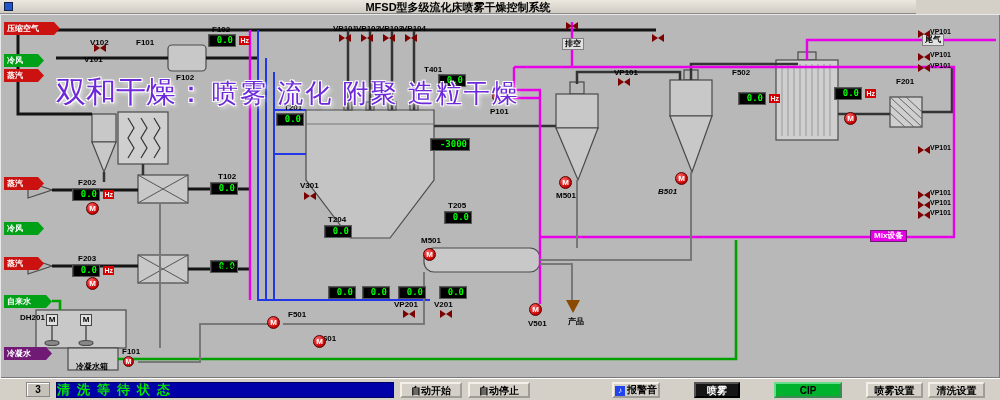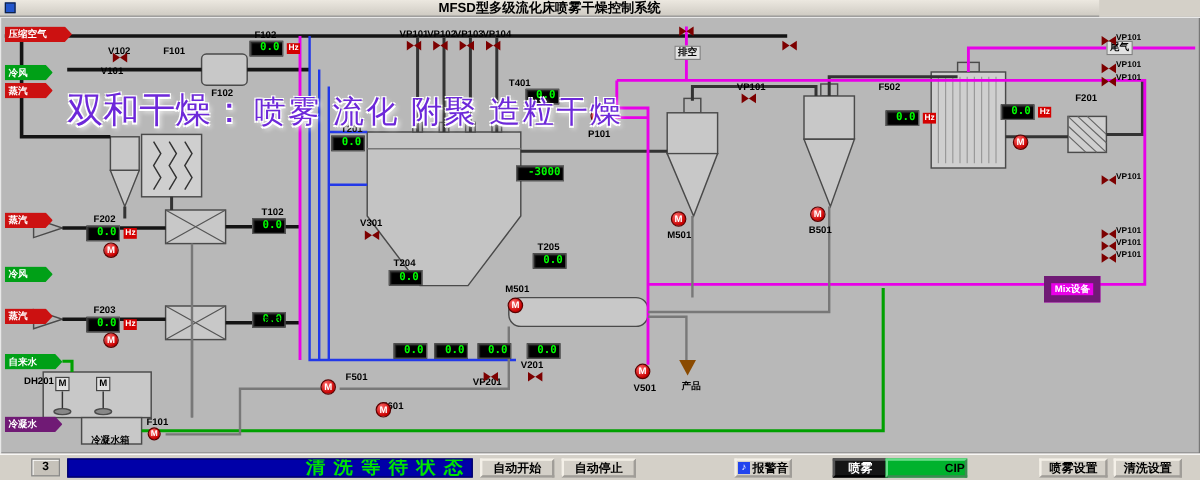--- a/index.html
+++ b/index.html
@@ -15,21 +15,21 @@
   .company{position:absolute;right:6px;top:0;font-weight:bold;font-size:10px;line-height:14px;color:#000;white-space:nowrap}
 
   
   .main{position:absolute;top:14px;left:0;width:1000px;height:364px;background:#b8b8b8;
     box-shadow:inset 1px 1px 0 #e8e8e8,inset -1px -1px 0 #787878}
   .main svg{position:absolute;left:0;top:0}
   #overlay{position:absolute;left:0;top:0;width:1000px;height:364px}
 
   .lbl{position:absolute;font-size:8px;font-weight:bold;color:#000;white-space:nowrap;line-height:9px;z-index:20}
   .lbl.chip{background:#e2e2e2;border:1px solid #808080;padding:0 2px;line-height:10px}
-  .lbl.magenta{background:#e800e8;color:#fff;padding:0 3px;line-height:10px;border:6px solid #701a75}
+  .lbl.magenta{background:#e800e8;color:#fff;padding:0 3px;line-height:10px;border:1px solid #701a75}
   .lbl.small{font-size:7px}
 
   .disp{position:absolute;height:13px;background:#000;border:1px solid #595959;
     box-shadow:inset 1px 1px 1px #2e2e2e;color:#00ff00;z-index:18;
     font-family:"DejaVu Sans Mono",monospace;font-size:9px;font-weight:bold;
     text-align:right;padding:1px 2px;line-height:9px}
   .disp .hz{position:absolute;right:-15px;top:1px;background:#d40000;color:#fff;
     font-family:"Liberation Sans",sans-serif;font-size:7px;font-weight:bold;
     padding:0 1px;line-height:9px}
 
@@ -57,21 +57,21 @@
   .estop{position:absolute;left:342px;top:118px;width:86px;height:26px;z-index:40;
     background:linear-gradient(#ffff7a,#efe000);border:2px outset #fff780;border-radius:4px;
     font-family:inherit;font-size:13px;font-weight:bold;color:#000;cursor:pointer}
 
   
   .bottombar{position:absolute;left:0;top:378px;width:1000px;height:22px;background:#d4d0c8;border-top:1px solid #fff}
   .pagechip{position:absolute;left:26px;top:3px;width:24px;height:15px;background:#c6c2ba;
     border:1px solid #888;box-shadow:inset 1px 1px 0 #fff;font-size:10px;font-weight:bold;
     text-align:center;line-height:14px}
   .status{position:absolute;left:56px;top:3px;width:338px;height:16px;background:#0000a8;
-    border:1px solid #000060;color:#00e400;font-size:16px;font-weight:bold;text-align:right;
+    border:1px solid #000060;color:#00e400;font-size:13px;font-weight:bold;text-align:left;
     line-height:14px;letter-spacing:7px;overflow:hidden}
   .btn{position:absolute;top:3px;height:16px;background:#d4d0c8;border:2px outset #f4f0e8;
     font-family:inherit;font-size:10px;font-weight:bold;color:#000;text-align:center;
     line-height:11px;cursor:pointer;padding:0}
   .btn.dark{background:#151515;color:#fff;border:2px outset #555}
   .btn.green{background:#00b22d;border:2px outset #66dd88}
   .bicon{display:inline-block;width:10px;height:10px;background:#2244ee;color:#fff;
     font-size:8px;line-height:10px;margin-right:2px;vertical-align:middle}
 </style>
 </head>
@@ -238,24 +238,24 @@
         <div class="lbl chip" style="left: 922px; top: 20px;">尾气</div>
         <div class="lbl" style="left: 284px; top: 89px;">T201</div>
         <div class="lbl" style="left: 218px; top: 158px;">T102</div>
         <div class="lbl" style="left: 78px; top: 164px;">F202</div>
         <div class="lbl" style="left: 300px; top: 167px;">V301</div>
         <div class="lbl" style="left: 215px; top: 249px; font-family: Liberation Mono, monospace;">T203</div>
         <div class="lbl" style="left: 78px; top: 240px;">F203</div>
         <div class="lbl" style="left: 328px; top: 201px;">T204</div>
         <div class="lbl" style="left: 448px; top: 187px;">T205</div>
         <div class="lbl" style="left: 421px; top: 222px;">M501</div>
-        <div class="lbl" style="left: 394px; top: 300px;">VP201</div>
+        <div class="lbl" style="left: 394px; top: 286px;">VP201</div>
         <div class="lbl" style="left: 434px; top: 286px;">V201</div>
         <div class="lbl" style="left: 556px; top: 177px;">M501</div>
-        <div class="lbl" style="left: 674px; top: 173px;">B501</div>
+        <div class="lbl" style="left: 658px; top: 173px; font-style: italic;">B501</div>
         <div class="lbl" style="left: 568px; top: 303px;">产品</div>
         <div class="lbl" style="left: 20px; top: 299px;">DH201</div>
         <div class="lbl" style="left: 76px; top: 348px;">冷凝水箱</div>
         <div class="lbl" style="left: 122px; top: 333px;">F101</div>
         <div class="lbl" style="left: 288px; top: 296px;">F501</div>
         <div class="lbl" style="left: 318px; top: 320px;">F601</div>
         <div class="lbl" style="left: 528px; top: 305px;">V501</div>
         <div class="lbl small" style="left: 930px; top: 13px;">VP101</div>
         <div class="lbl small" style="left: 930px; top: 36px;">VP101</div>
         <div class="lbl small" style="left: 930px; top: 47px;">VP101</div>
@@ -320,19 +320,19 @@
   </div>
 
   <div class="bottombar">
     <div class="pagechip">3</div>
     <div class="status">清洗等待状态</div>
     <div id="buttons">
         <button class="btn" style="left: 400px; width: 62px;">自动开始</button>
         <button class="btn" style="left: 468px; width: 62px;">自动停止</button>
         <button class="btn" style="left: 612px; width: 48px;"><span class="bicon">♪</span>报警音</button>
         <button class="btn dark" style="left: 694px; width: 46px;">喷雾</button>
-        <button class="btn green" style="left: 738px; width: 68px; text-align: right;">CIP</button>
+        <button class="btn green" style="left: 774px; width: 68px;">CIP</button>
         <button class="btn" style="left: 866px; width: 57px;">喷雾设置</button>
         <button class="btn" style="left: 928px; width: 57px;">清洗设置</button>
       </div>
   </div>
 
 </div>
 
 </body></html>

